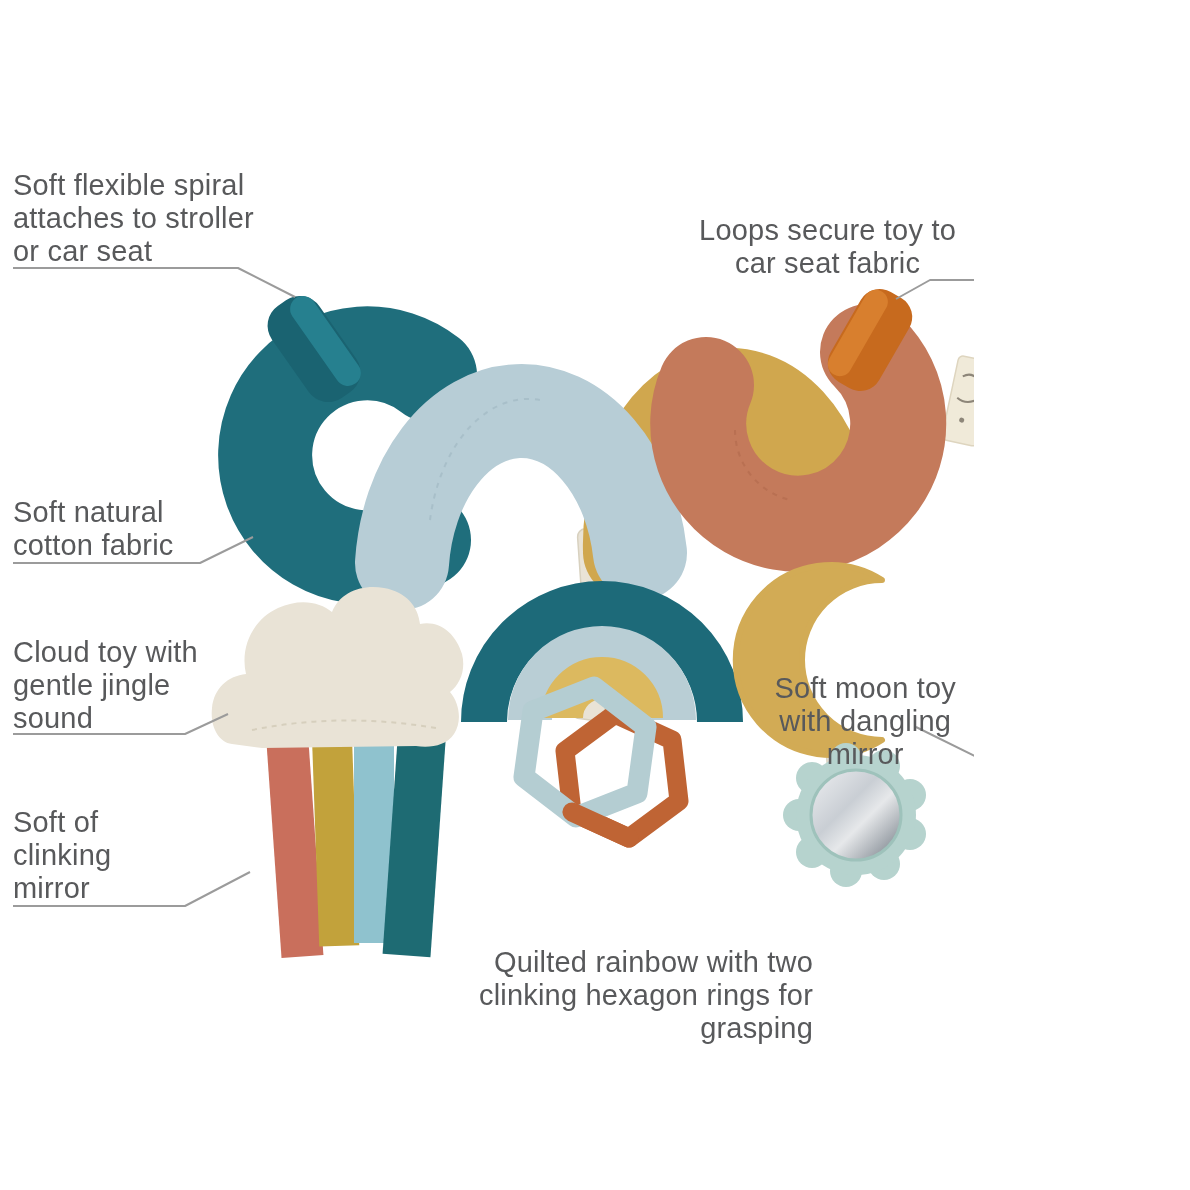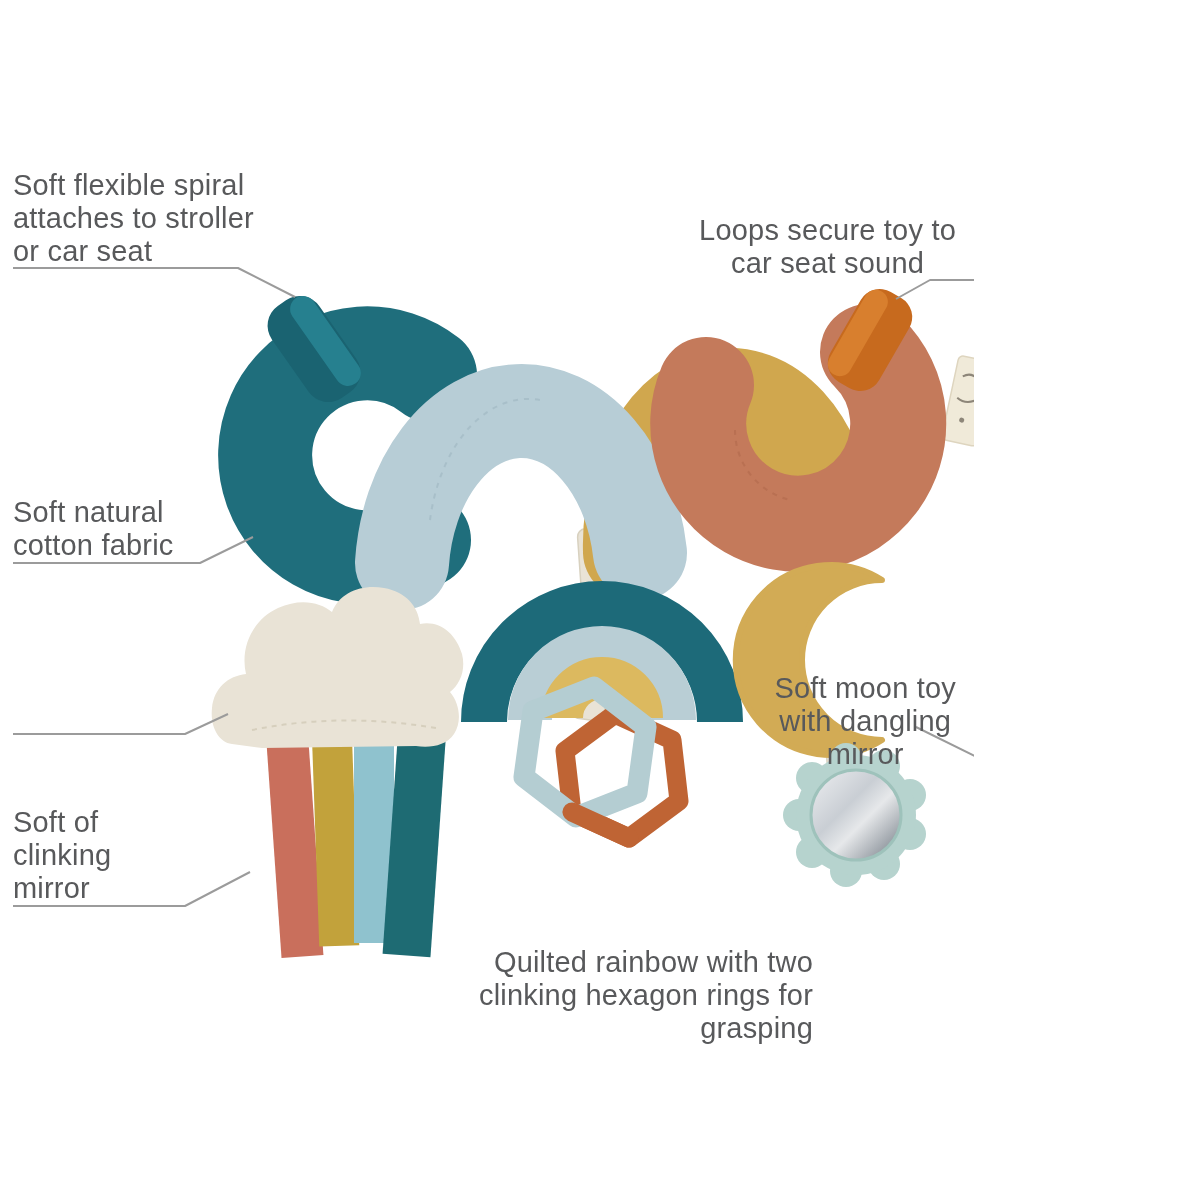--- a/index.html
+++ b/index.html
@@ -124,28 +124,33 @@
   </svg>
 
   <div class="label" style="left:13px;top:169px">
     <div>Soft flexible spiral</div>
     <div>attaches to stroller</div>
     <div>or car seat</div>
   </div>
 
   <div class="label right" style="right:18px;top:214px">
     <div>Loops secure toy to</div>
-    <div>car seat sound</div>
+    <div>car seat fabric</div>
   </div>
 
   <div class="label" style="left:13px;top:496px">
     <div>Soft natural</div>
     <div>cotton fabric</div>
   </div>
 
+  <div class="label" style="left:13px;top:636px">
+    <div>Cloud toy with</div>
+    <div>gentle jingle</div>
+    <div>sound</div>
+  </div>
 
   <div class="label" style="left:13px;top:806px">
     <div>Soft of</div>
     <div>clinking</div>
     <div>mirror</div>
   </div>
 
   <div class="label right" style="right:18px;top:672px">
     <div>Soft moon toy</div>
     <div>with dangling</div>

